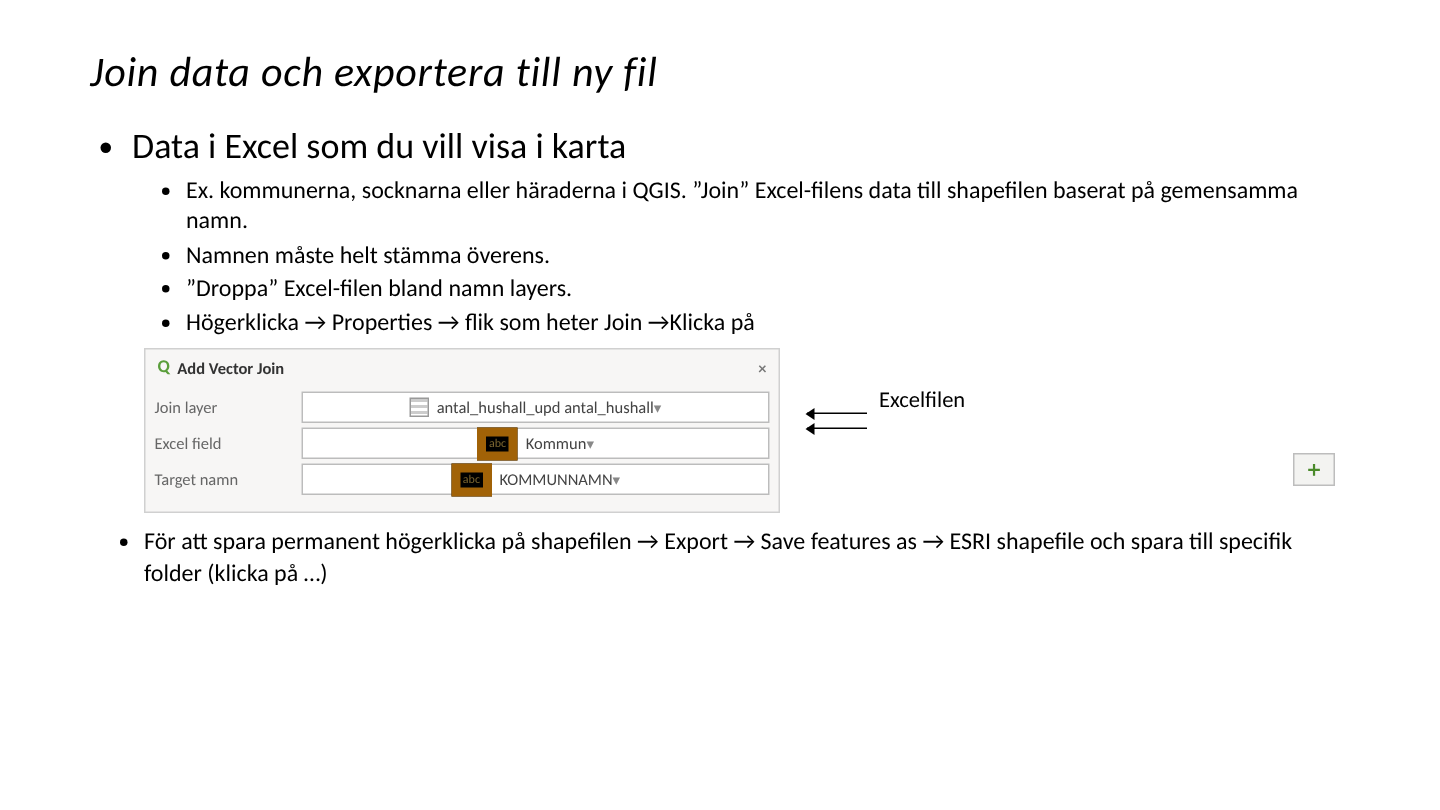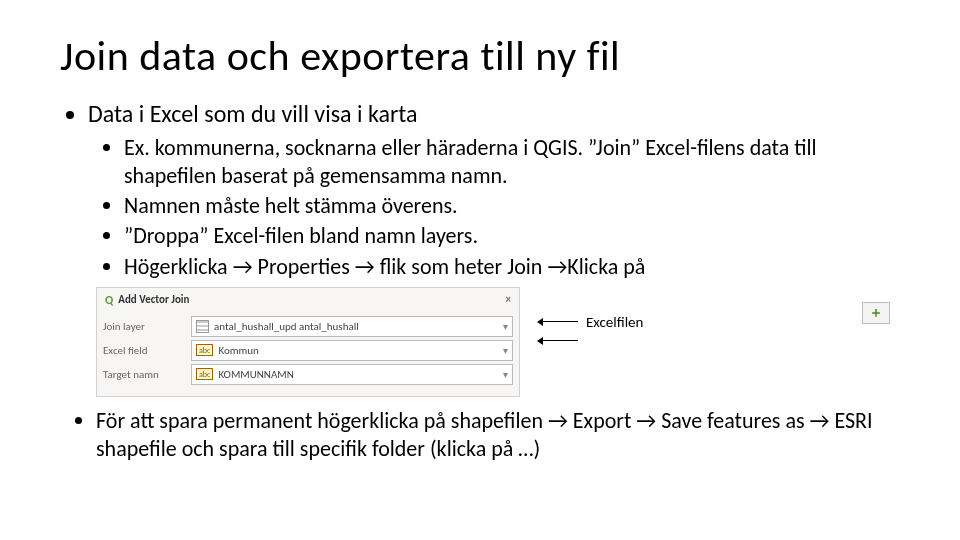--- a/index.html
+++ b/index.html
@@ -10,37 +10,38 @@
     background: #fff;
     font-family: "Calibri", "Segoe UI", Arial, sans-serif;
     color: #000;
     overflow: hidden;
     position: relative;
   }
   .slide {
     padding: 30px 60px 20px 60px;
   }
   h1.title {
-    font-size: 42px;
+    font-size: 28px;
     font-weight: 300;
     margin: 0 0 18px 0;
     letter-spacing: 0.5px;
+    font-style: italic;
   }
   ul.level1 {
     list-style: disc;
     margin: 0 0 0 0;
     padding-left: 28px;
     font-size: 24px;
   }
   ul.level1 > li { margin-bottom: 6px; }
   ul.level2 {
     list-style: disc;
     margin: 6px 0 0 0;
     padding-left: 36px;
-    font-size: 22px;
+    font-size: 16px;
   }
   ul.level2 > li { margin-bottom: 2px; line-height: 1.28; }
 
   
   .dialog-row {
     display:flex;
     align-items: flex-start;
     margin: 6px 0 4px 36px;
   }
   .dialog {
@@ -62,43 +63,44 @@
   .dialog-header .left { display:flex; align-items:center; gap:5px; }
   .q-icon {
     font-weight: bold;
     color: #5a9e3a;
     font-size: 12px;
   }
   .close-x { color:#777; cursor:pointer; }
   .form-row {
     display:flex;
     align-items:center;
+    gap: 10px;
     margin: 3px 0;
   }
   .form-label { width: 88px; color:#666; }
   .combo {
     flex: 1;
     height: 19px;
     border: 1px solid #bcbcbc;
     background: #fff;
     display:flex;
     align-items:center;
-    justify-content: space-between;
+    justify-content: center;
     padding: 0 4px;
     font-size: 11px;
     color:#444;
   }
   .combo .combo-left { display:flex; align-items:center; gap:5px; }
   .combo .layer-icon {
     width:11px; height:11px; border:1px solid #999; display:inline-block;
     background: repeating-linear-gradient(#ccc,#ccc 2px,#fff 2px,#fff 4px);
   }
   .abc-badge {
-    border:1px solid #a16207;
-    background:#fef9c3;
+    border:6px solid #a16207;
+    background:#000000;
     font-size:8px;
     padding:0 2px;
     color:#7a642f;
     line-height:10px;
   }
   .chev { color:#888; font-size:10px; }
 
   .add-btn {
     position: absolute;
     right: 70px;
@@ -109,21 +111,21 @@
     display:flex; align-items:center; justify-content:center;
     color:#4a8a2a; font-weight:bold; font-size:14px;
   }
 
   .annotations {
     margin-left: 18px;
     margin-top: 26px;
     font-size: 15px;
     line-height: 1.2;
   }
-  .annot-line { display:flex; align-items:center; gap:8px; }
+  .annot-line { display:flex; align-items:flex-end; gap:8px; }
   .annot-arrow {
     width: 40px;
     height: 1px;
     background: #000;
     position: relative;
   }
   .annot-arrow::before {
     content:"";
     position:absolute;
     left:-1px; top:-3px;

